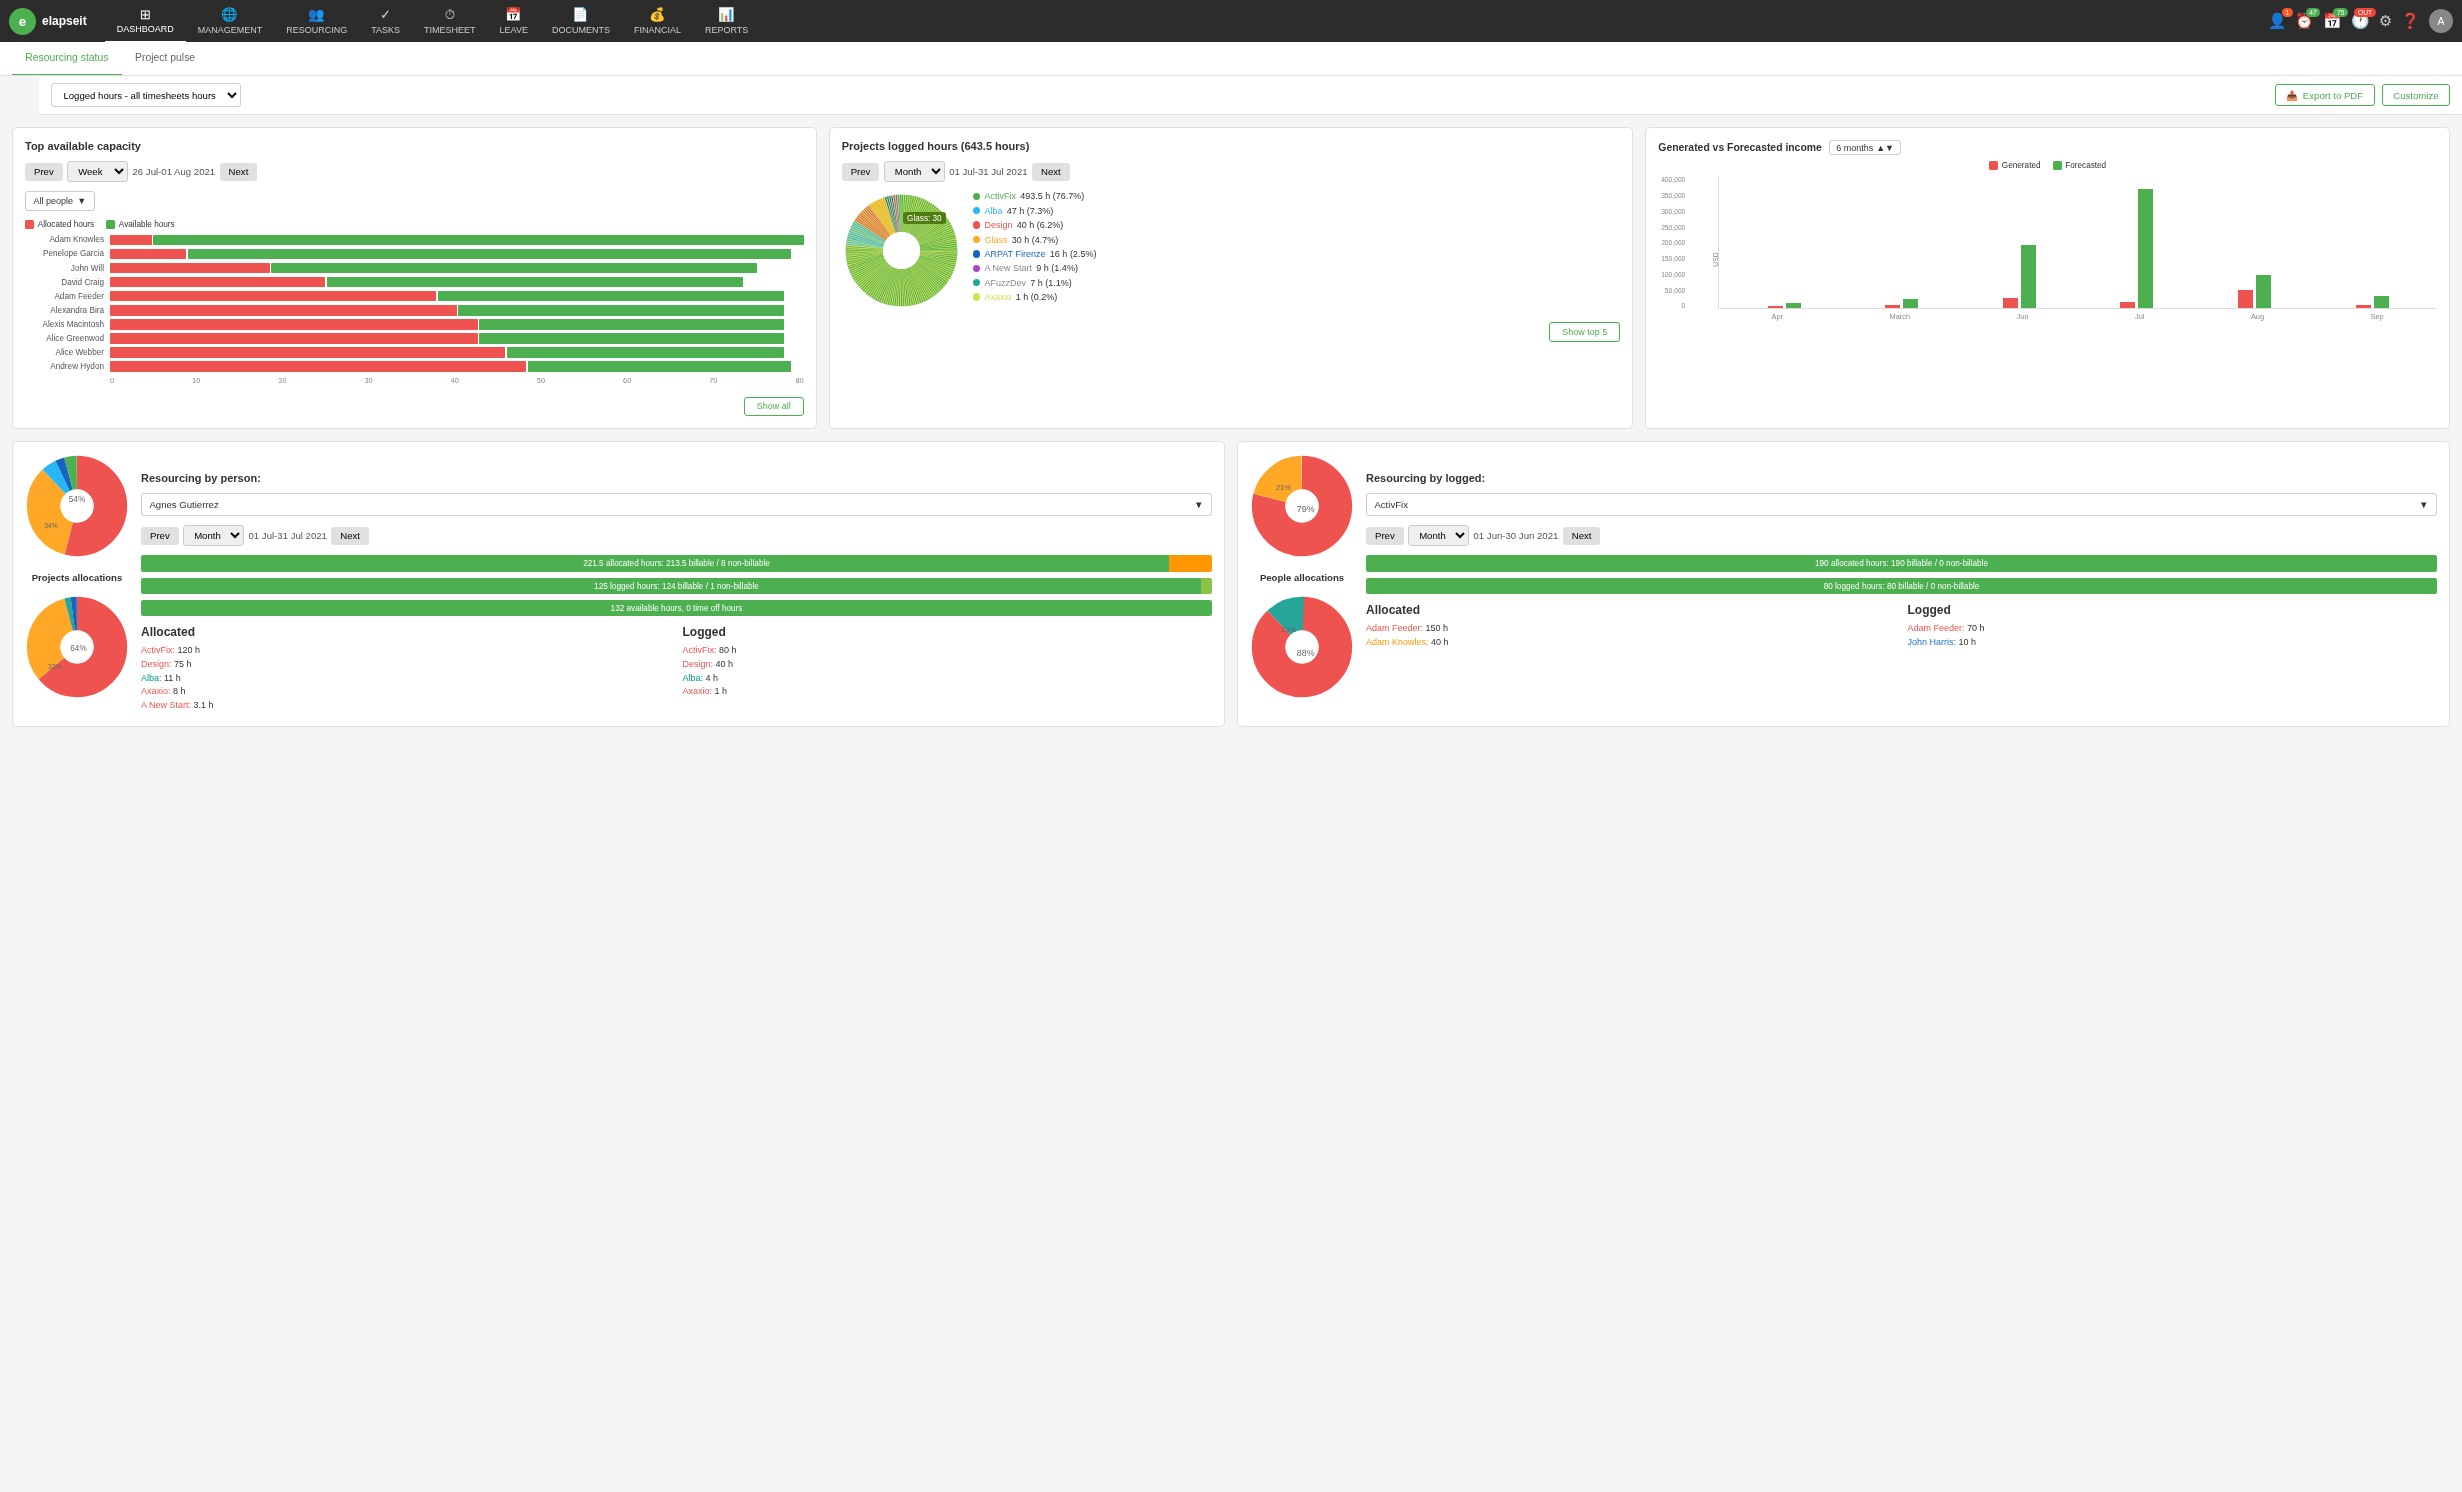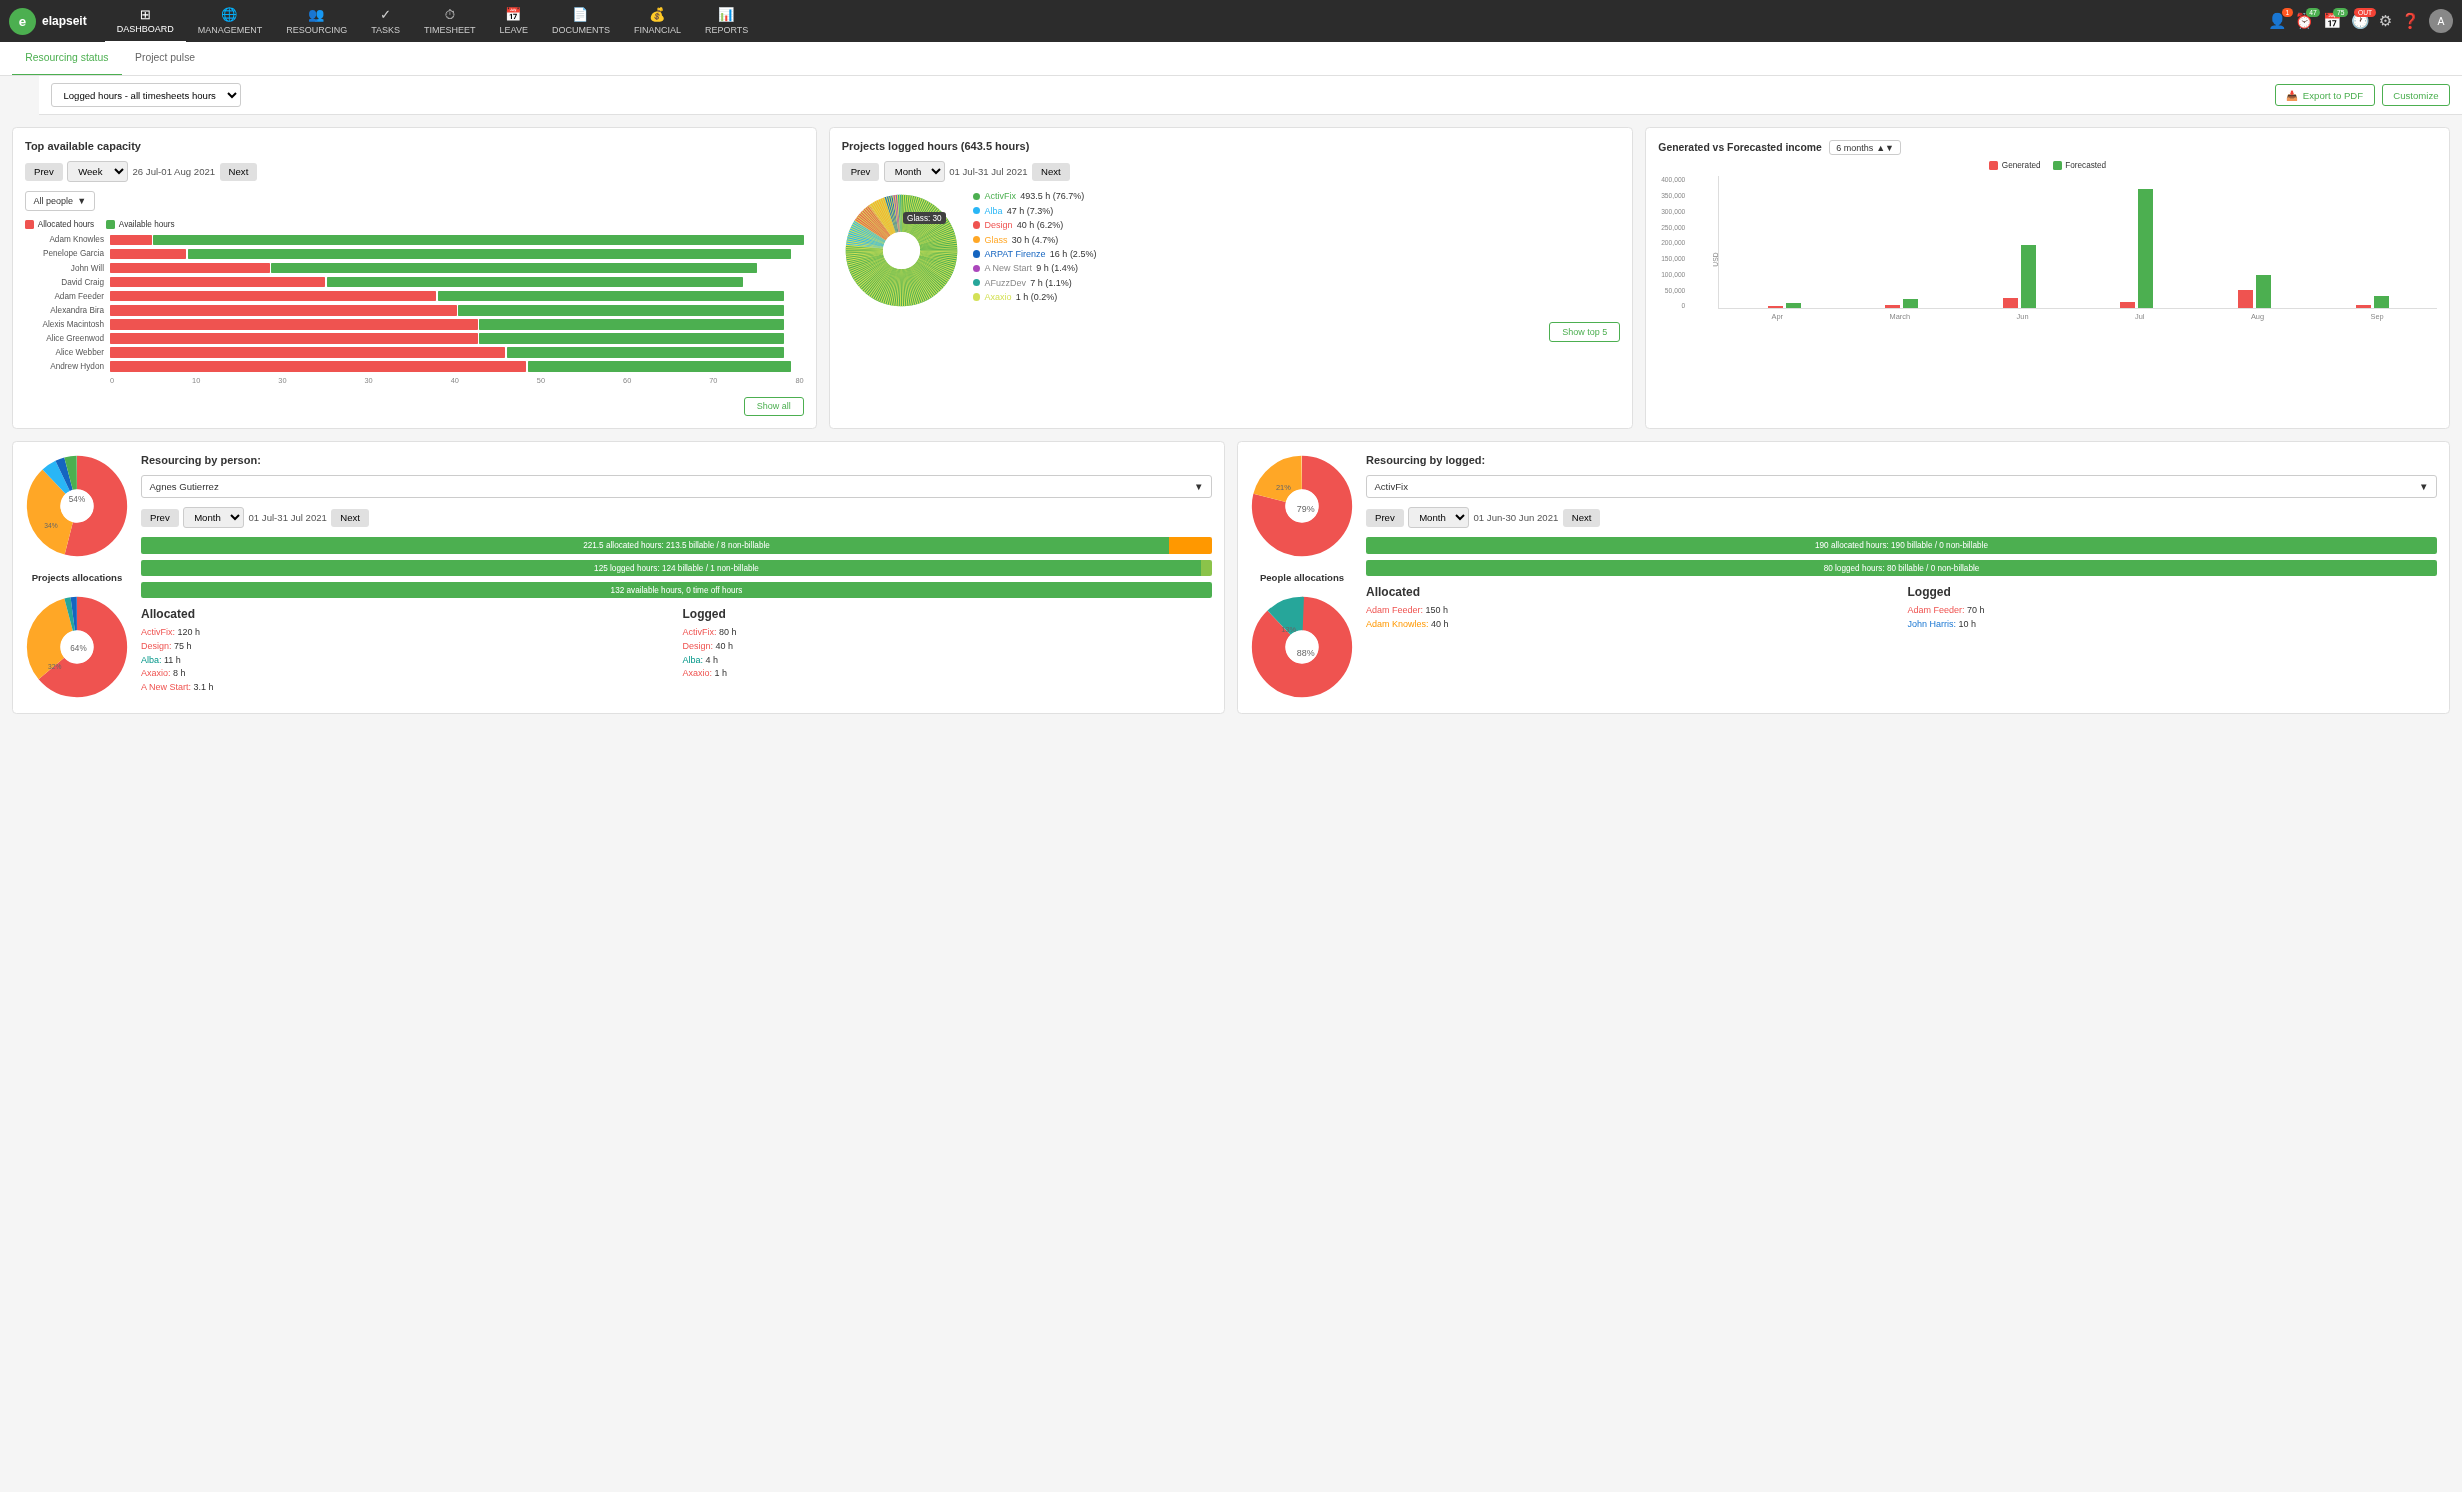--- a/index.html
+++ b/index.html
@@ -83,21 +83,21 @@
     .income-bar-group { display: flex; gap: 3px; align-items: flex-end; }
     .income-bar { width: 15px; }
     .income-bar.gen { background: #ef5350; }
     .income-bar.fore { background: #4CAF50; }
 
     
     .bottom-row { display: grid; grid-template-columns: 1fr 1fr; gap: 12px; }
     .bottom-card { background: white; border-radius: 4.4px; border: 0.7px solid #e0e0e0; padding: 12px; }
 
     
-    .section-title { font-size: 11px; font-weight: 600; margin-bottom: 9px; }
+    .section-title { font-size: 11px; font-weight: 600; margin-bottom: 9px; margin-top: 18px; }
     .person-select { width: 100%; border: 0.7px solid #ccc; border-radius: 3px; padding: 5.2px 7.4px; font-size: 9.6px; margin-bottom: 9px; cursor: pointer; display: flex; justify-content: space-between; align-items: center; }
 
     
     .progress-bar-row { margin-bottom: 6px; }
     .progress-bar-container { background: #e0e0e0; border-radius: 2.2px; height: 16.3px; overflow: hidden; position: relative; }
     .progress-bar-fill { height: 16.3px; display: flex; }
     .progress-bar-text { position: absolute; left: 50%; top: 50%; transform: translate(-50%, -50%); font-size: 8.2px; color: white; font-weight: 500; white-space: nowrap; }
     .progress-green { background: #4CAF50; }
 
     
@@ -346,21 +346,21 @@
             <circle r="50" cx="80" cy="80" fill="none" stroke="#1565c0" stroke-width="50" stroke-dasharray="7.85 305.25" stroke-dashoffset="-297.69" transform="rotate(-90 80 80)"></circle>
 
             <circle r="50" cx="80" cy="80" fill="none" stroke="#ab47bc" stroke-width="50" stroke-dasharray="4.40 308.7" stroke-dashoffset="-305.54" transform="rotate(-90 80 80)"></circle>
 
             <circle r="50" cx="80" cy="80" fill="none" stroke="#26a69a" stroke-width="50" stroke-dasharray="3.46 309.64" stroke-dashoffset="-309.94" transform="rotate(-90 80 80)"></circle>
 
             <circle r="50" cx="80" cy="80" fill="none" stroke="#d4e157" stroke-width="50" stroke-dasharray="1" stroke-dashoffset="-313.4" transform="rotate(-90 80 80)"></circle>
 
             <circle r="25" cx="80" cy="80" fill="white"></circle>
           </svg>
-          <div style="position:absolute;top:21px;left:61px;background:#404040;color:white;border-radius:3px;padding:1.5px 4.4px;font-size:8.2px;white-space:nowrap;">
+          <div style="position:absolute;top:21px;left:61px;background:#4d7c0f;color:white;border-radius:3px;padding:1.5px 4.4px;font-size:8.2px;white-space:nowrap;">
             <span>Glass: 30</span>
           </div>
         </div>
         <div class="pie-legend">
           <div class="pie-legend-item">
             <div class="pie-dot" style="background:#4CAF50;"></div>
             <span style="color:#4CAF50;font-weight:500;">ActivFix</span>
             <span> 493.5 h (76.7%)</span>
           </div>
           <div class="pie-legend-item">

